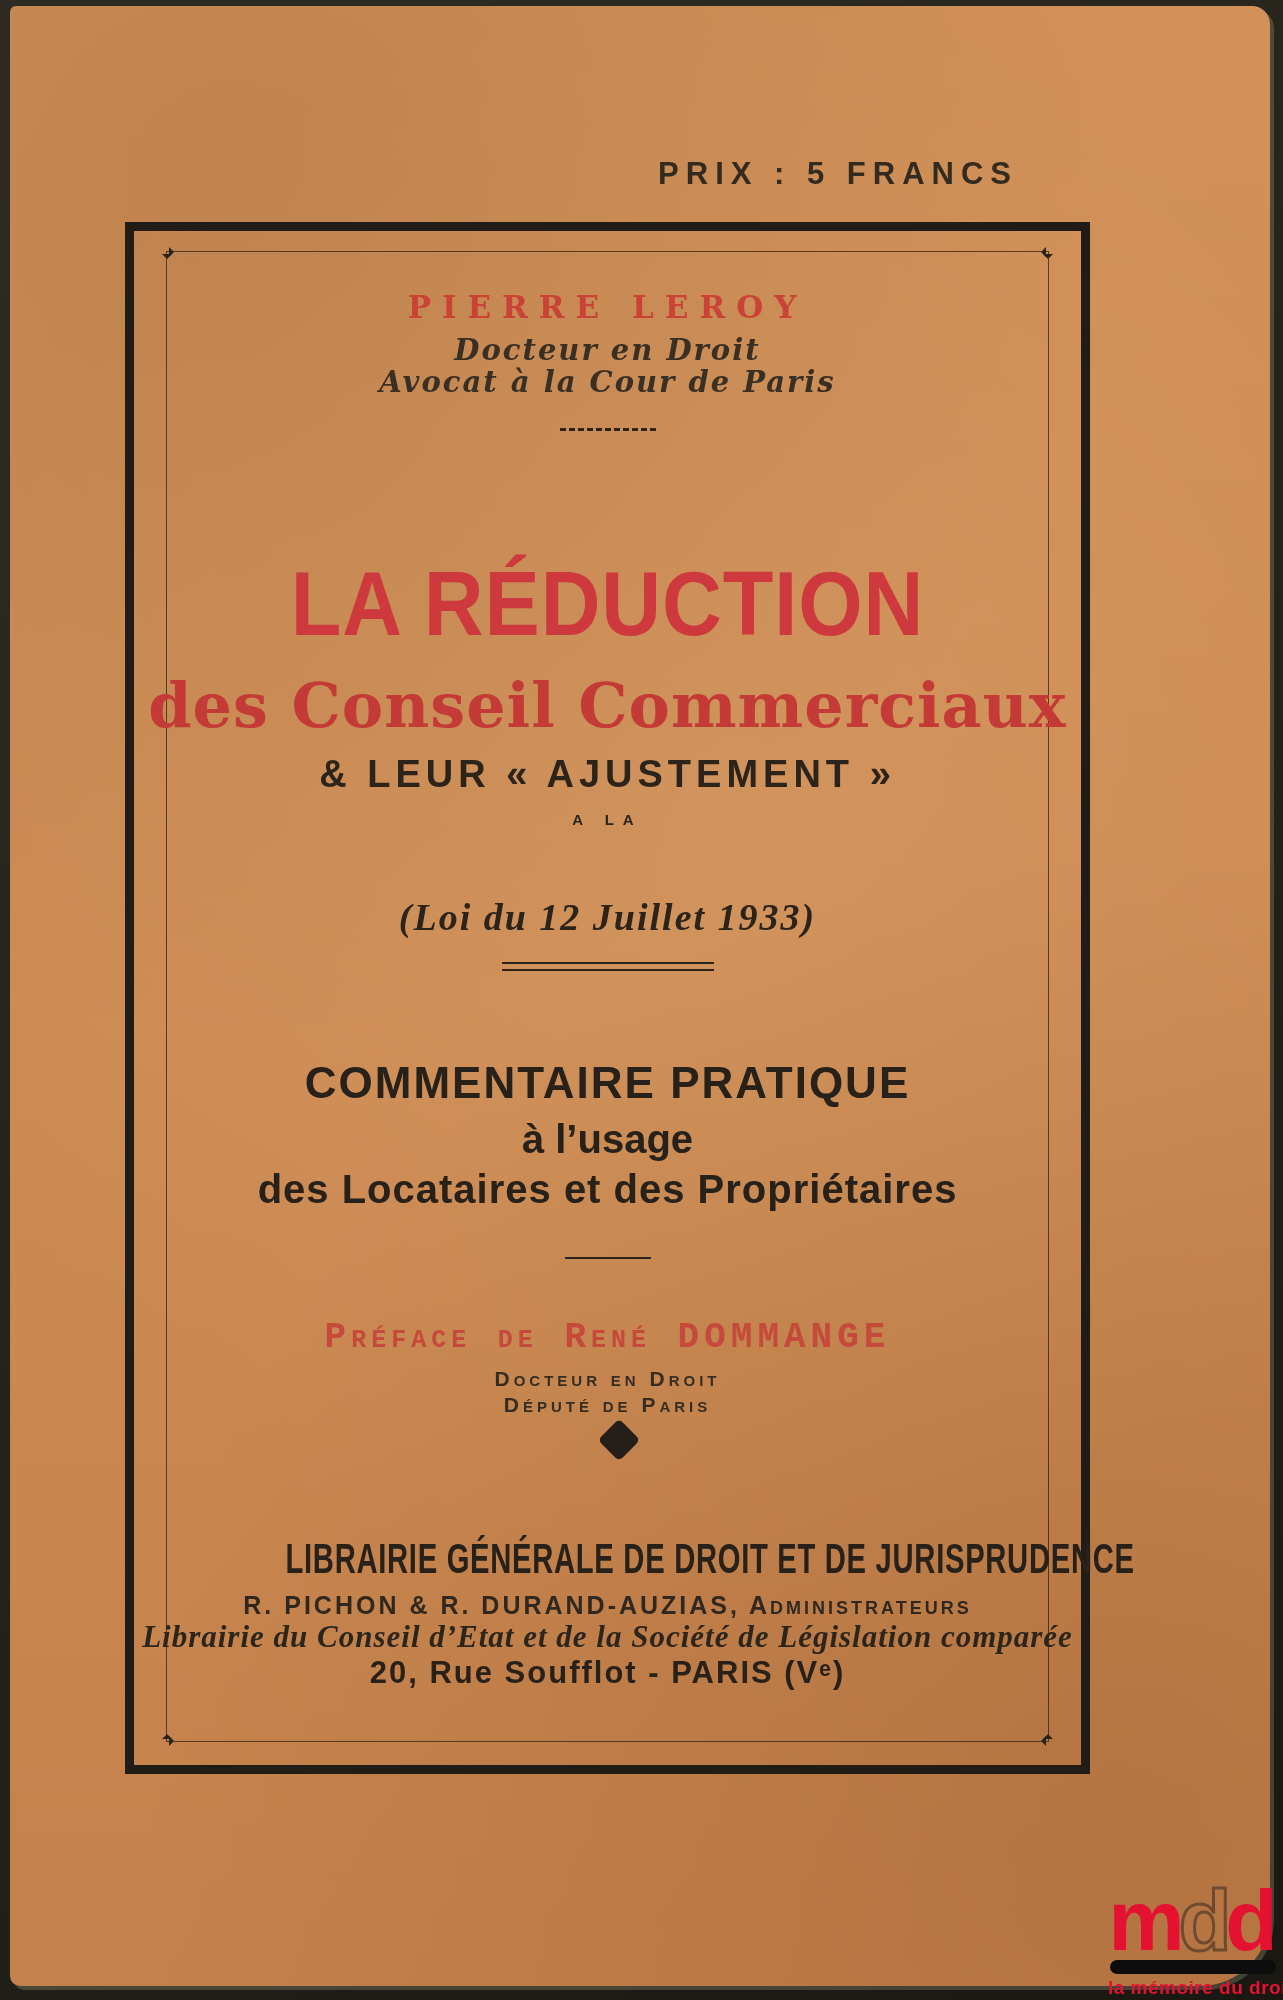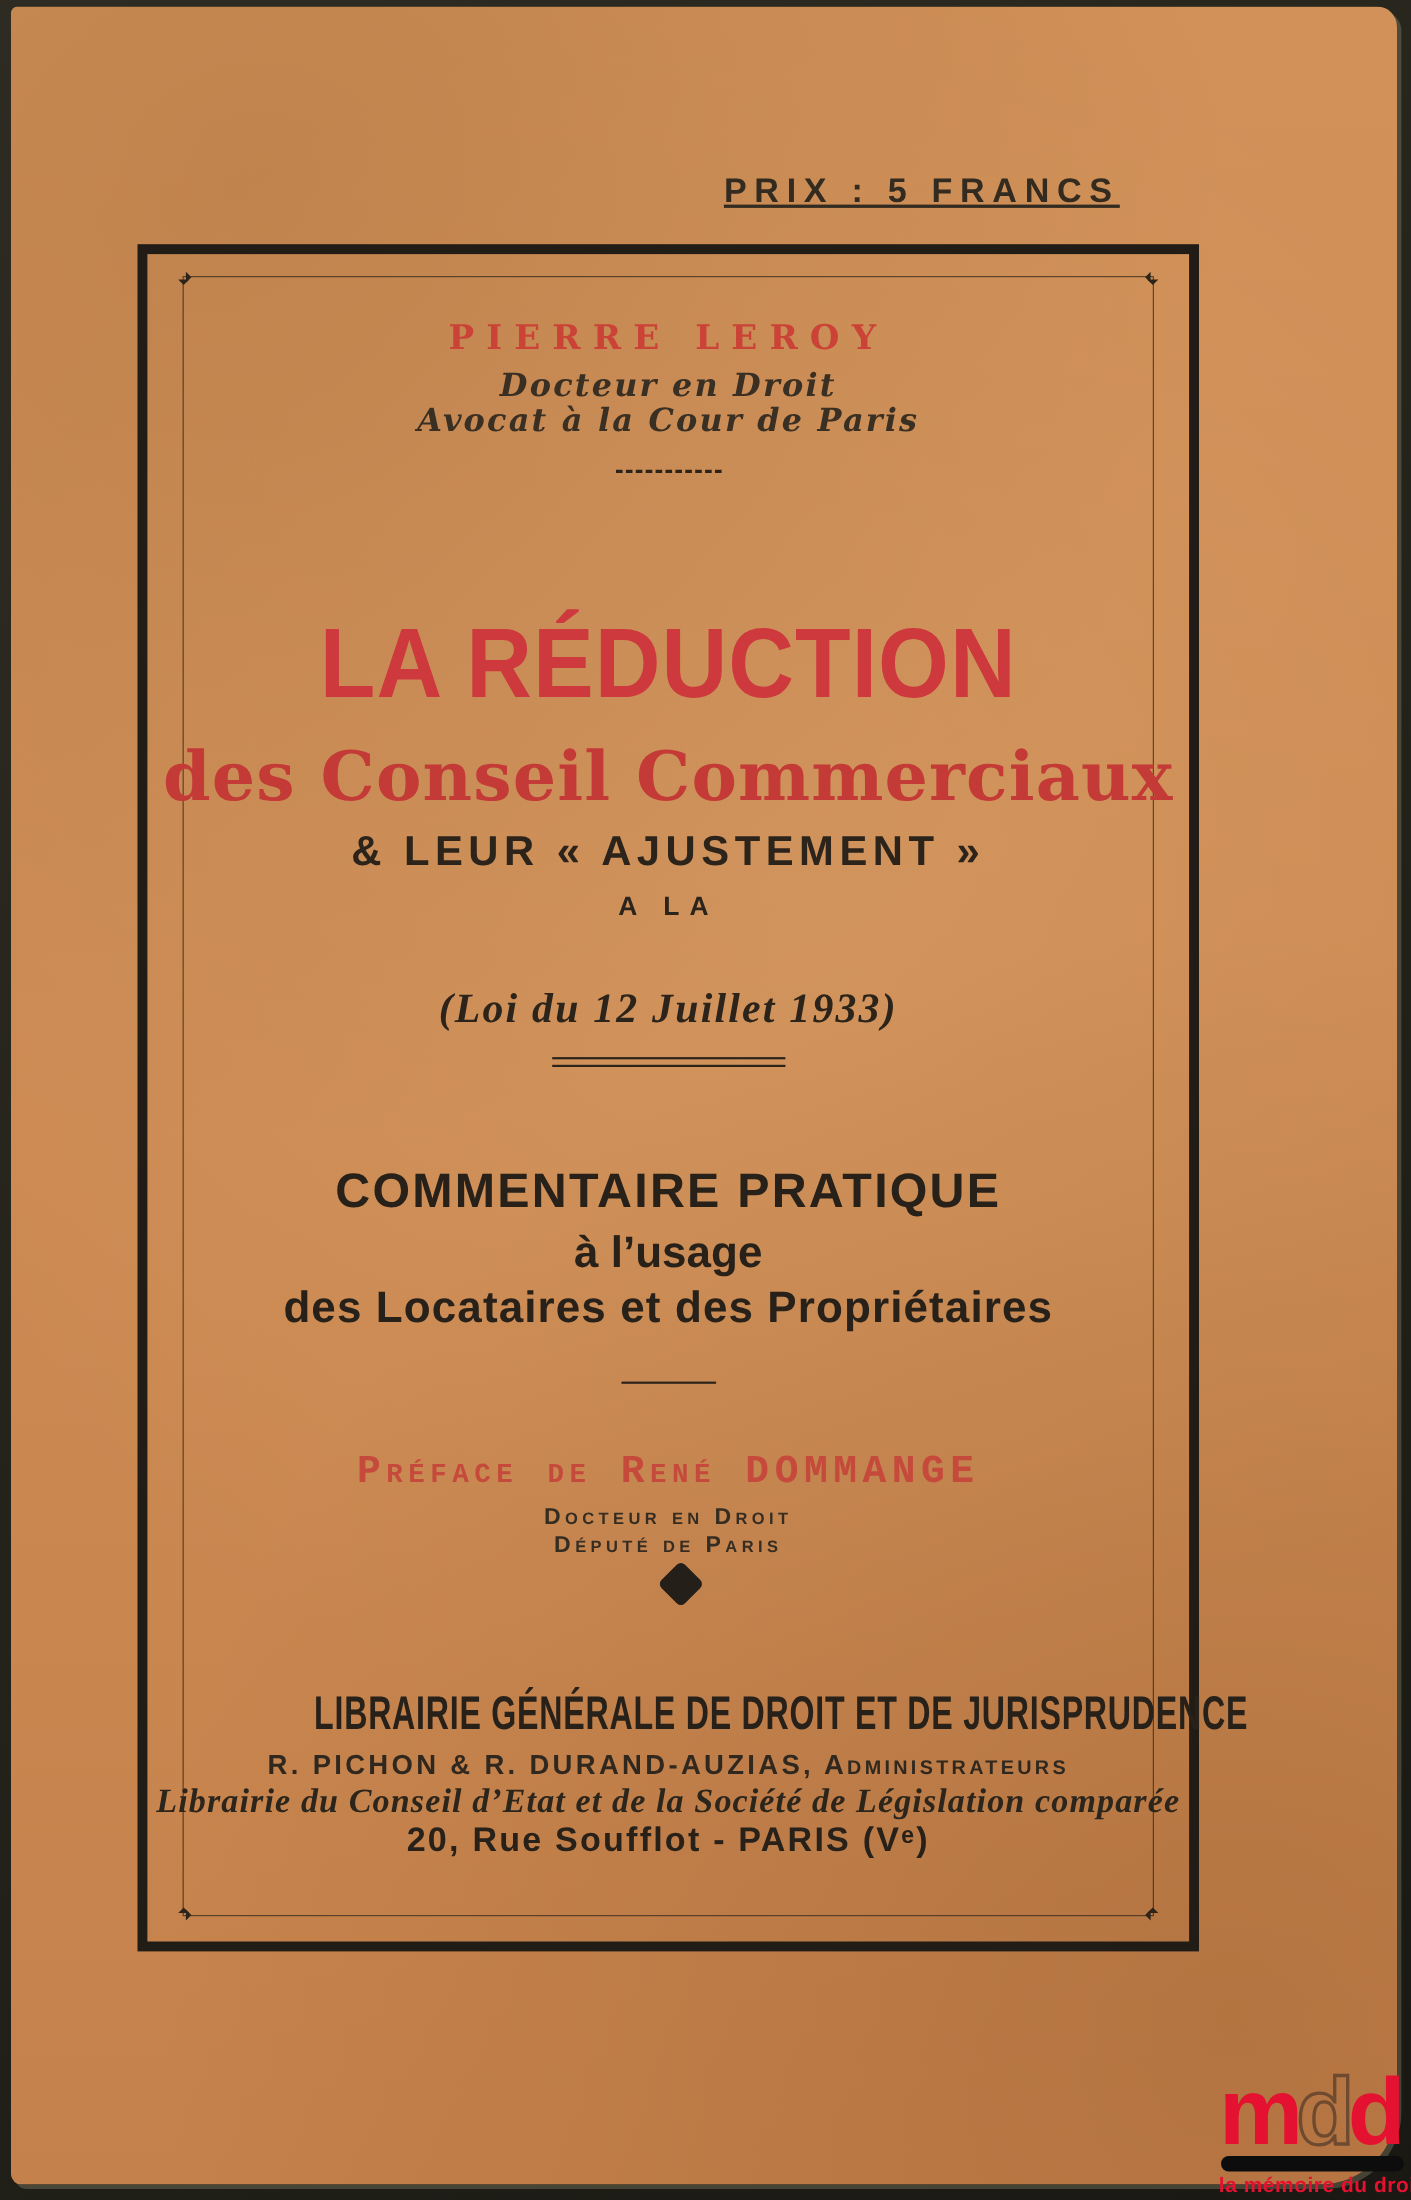--- a/index.html
+++ b/index.html
@@ -15,21 +15,21 @@
       radial-gradient(circle at 18% 8%, rgba(110,62,25,.16), transparent 42%),
       radial-gradient(circle at 88% 92%, rgba(105,58,22,.20), transparent 46%),
       radial-gradient(circle at 55% 40%, rgba(255,225,180,.10), transparent 60%),
       linear-gradient(#d19158,#cc8a52 55%,#c5814b);
     border-radius:6px 18px 70px 10px;
     box-shadow:4px 4px 0 rgba(150,145,118,.35);
   }
   
   .price{
     position:absolute;top:150px;right:252px;
-    font-weight:700;font-size:31px;letter-spacing:7px;color:#342b20;text-decoration:underline;
+    font-weight:700;font-size:31px;letter-spacing:7px;color:#342b20;
   }
   
   .frame{
     position:absolute;left:115px;top:216px;width:947px;height:1534px;
     border:9px solid #211c15;
   }
   .inner{
     position:absolute;inset:20px 32px 23px 32px;
     border:1px solid rgba(44,34,24,.75);
   }
@@ -52,21 +52,21 @@
   .credit{font-family:"DejaVu Serif",serif;font-style:italic;font-weight:700;
     font-size:29px;letter-spacing:2px;color:#3a2f23}
   .credit1{top:102px}.credit2{top:134px}
   .rule-dash{top:186px}
   .rule-dash span{display:inline-block;width:96px;border-top:3px dashed #2c241b}
   .title-main{top:322px;font-weight:700;font-size:90px;letter-spacing:1px;
     color:#cd393c;transform:scaleX(.92)}
   .title-sub{top:438px;font-family:"DejaVu Serif",serif;font-weight:700;
     font-size:62px;letter-spacing:1px;color:#c43a36}
   .adjustment{top:522px;font-weight:700;font-size:38px;letter-spacing:5px;color:#2c241b}
-  .a-la{top:580px;font-weight:700;font-size:24px;letter-spacing:9px;color:#2c241b}
+  .a-la{top:580px;font-weight:700;font-size:15px;letter-spacing:9px;color:#2c241b}
   .valeur{top:608px;font-weight:700;font-size:40px;letter-spacing:1px;color:#2c241b}
   .law{top:664px;font-family:Liberation Serif, serif;font-style:italic;font-weight:700;
     font-size:38px;letter-spacing:2px;color:#2c241b}
   .rule-double{top:726px}
   .rule-double span{display:inline-block;width:212px;height:5px;
     border-top:2px solid #2c241b;border-bottom:2px solid #2c241b}
   .comm1{top:827px;font-weight:700;font-size:44px;letter-spacing:2px;color:#27211a}
   .comm2{top:886px;font-weight:700;font-size:40px;color:#27211a}
   .comm3{top:936px;font-weight:700;font-size:40px;letter-spacing:1px;color:#27211a}
   .rule-short{top:1014px}

